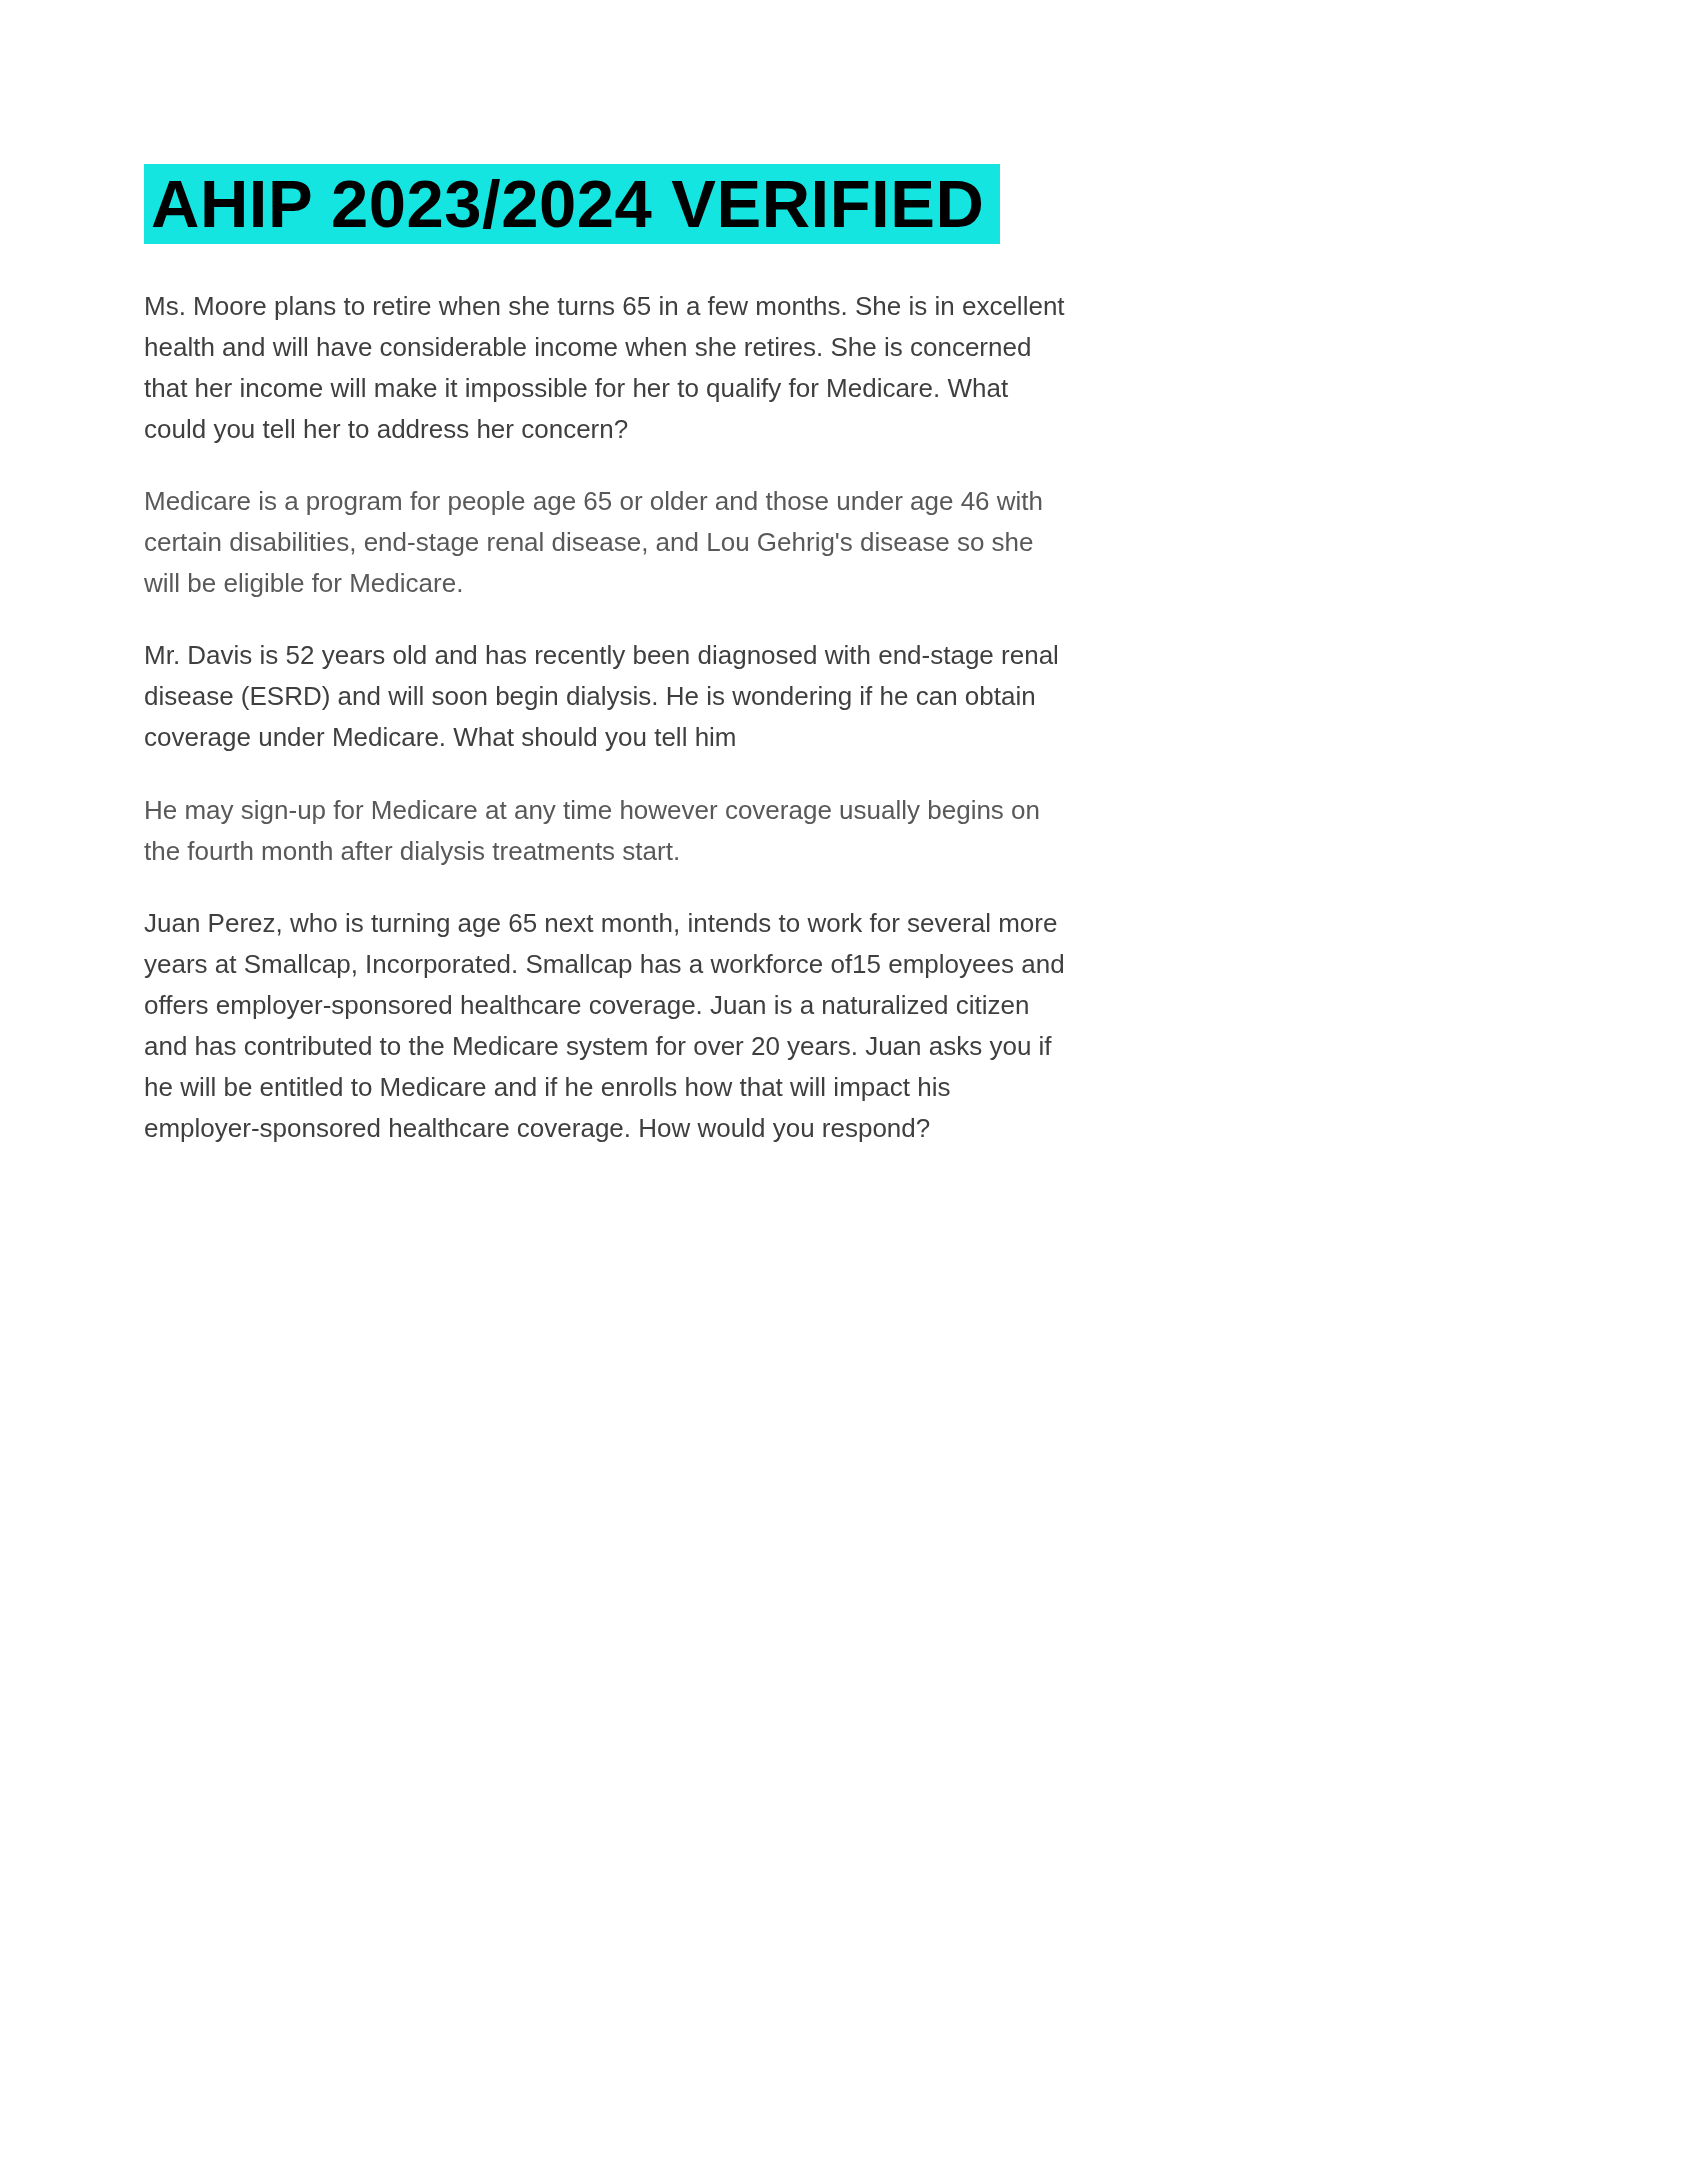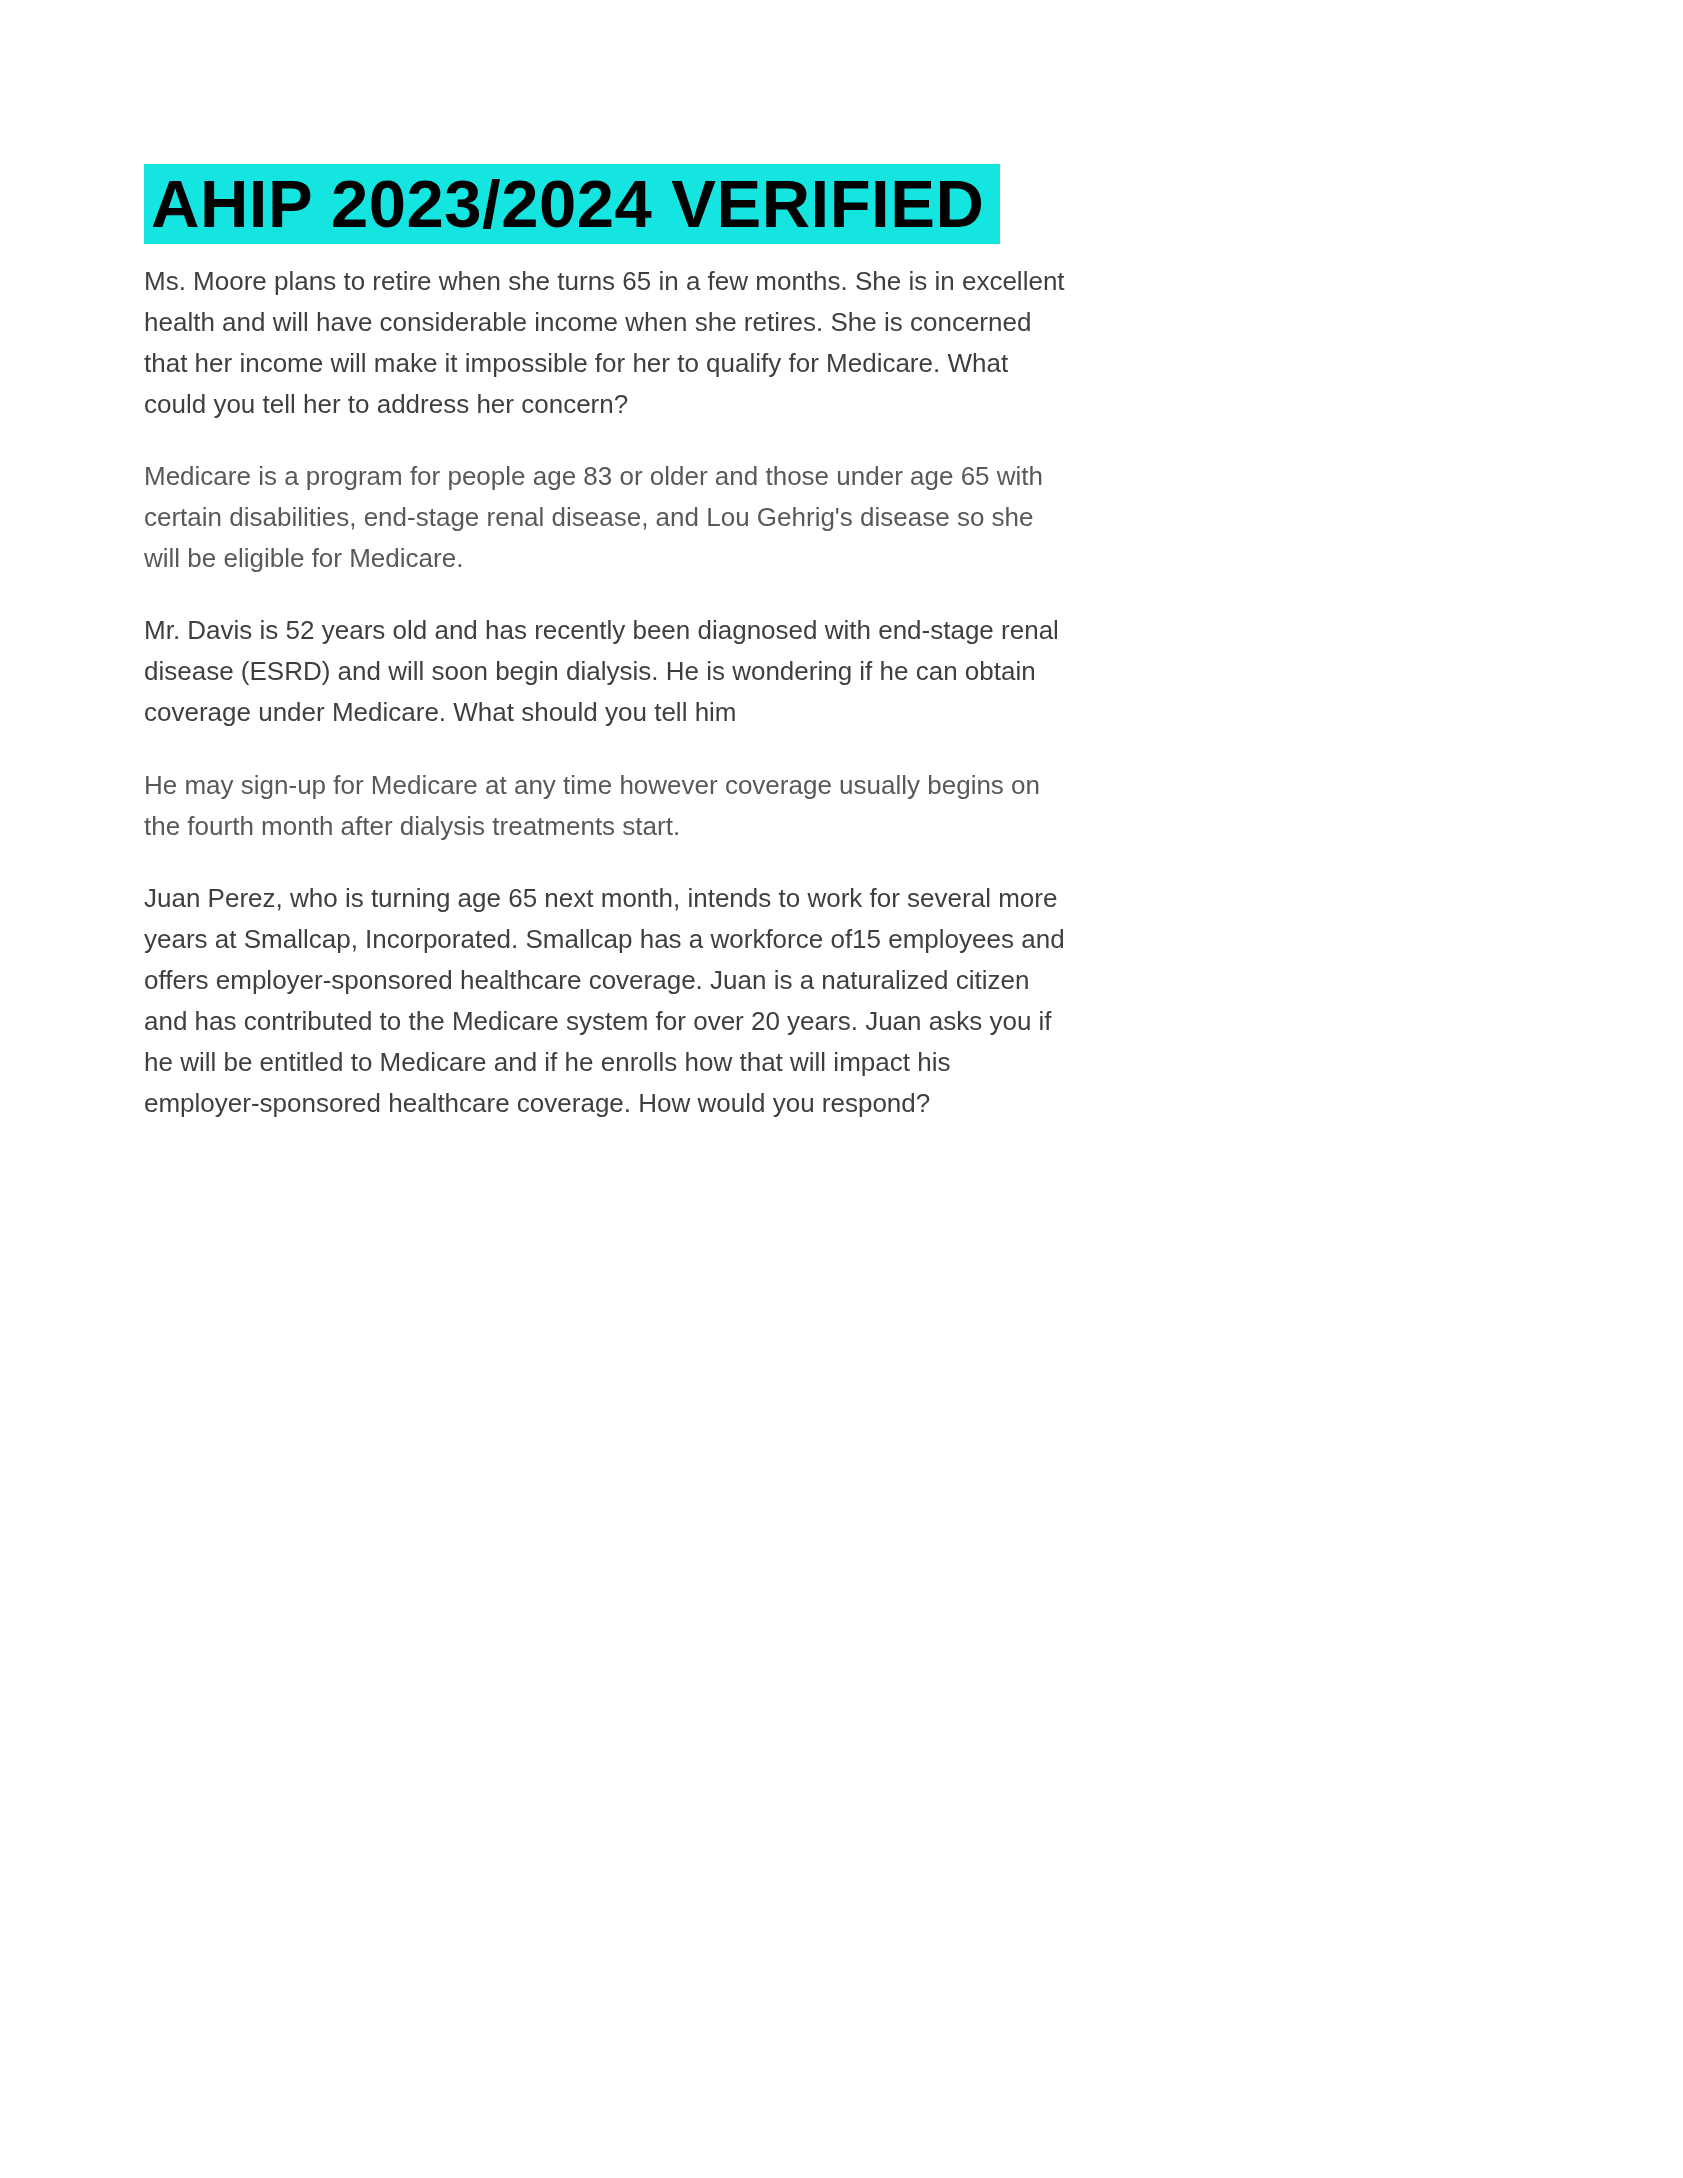--- a/index.html
+++ b/index.html
@@ -20,21 +20,21 @@
     background: var(--page_bg, #ffffff);
     overflow: hidden;
   }
   .content {
     position: absolute;
     left: 144px;
     top: 164px;
     width: 921px;
   }
   .doc-title {
-    margin: 0 0 17px 0;
+    margin: 0 0 42px 0;
     font-size: 67px;
     line-height: 1.19;
     font-weight: bold;
     letter-spacing: 0.5px;
     color: var(--title_text, #000000);
   }
   .doc-title .hl {
     display: block;
     width: fit-content;
     white-space: nowrap;
@@ -60,20 +60,20 @@
 <body>
 
 <div class="page">
   <div class="content">
 
     <h1 class="doc-title">
       <span class="hl">AHIP 2023/2024 VERIFIED</span>
     </h1>
 
     <p class="para question">Ms. Moore plans to retire when she turns 65 in a few months. She is in excellent health and will have considerable income when she retires. She is concerned that her income will make it impossible for her to qualify for Medicare. What could you tell her to address her concern?</p>
-    <p class="para answer">Medicare is a program for people age 83 or older and those under age 65 with certain disabilities, end-stage renal disease, and Lou Gehrig's disease so she will be eligible for Medicare.</p>
+    <p class="para answer">Medicare is a program for people age 65 or older and those under age 46 with certain disabilities, end-stage renal disease, and Lou Gehrig's disease so she will be eligible for Medicare.</p>
     <p class="para question">Mr. Davis is 52 years old and has recently been diagnosed with end-stage renal disease (ESRD) and will soon begin dialysis. He is wondering if he can obtain coverage under Medicare. What should you tell him</p>
     <p class="para answer">He may sign-up for Medicare at any time however coverage usually begins on the fourth month after dialysis treatments start.</p>
     <p class="para question">Juan Perez, who is turning age 65 next month, intends to work for several more years at Smallcap, Incorporated. Smallcap has a workforce of15 employees and offers employer-sponsored healthcare coverage. Juan is a naturalized citizen and has contributed to the Medicare system for over 20 years. Juan asks you if he will be entitled to Medicare and if he enrolls how that will impact his employer-sponsored healthcare coverage. How would you respond?</p>
 
   </div>
 </div>
 
 
 </body></html>

